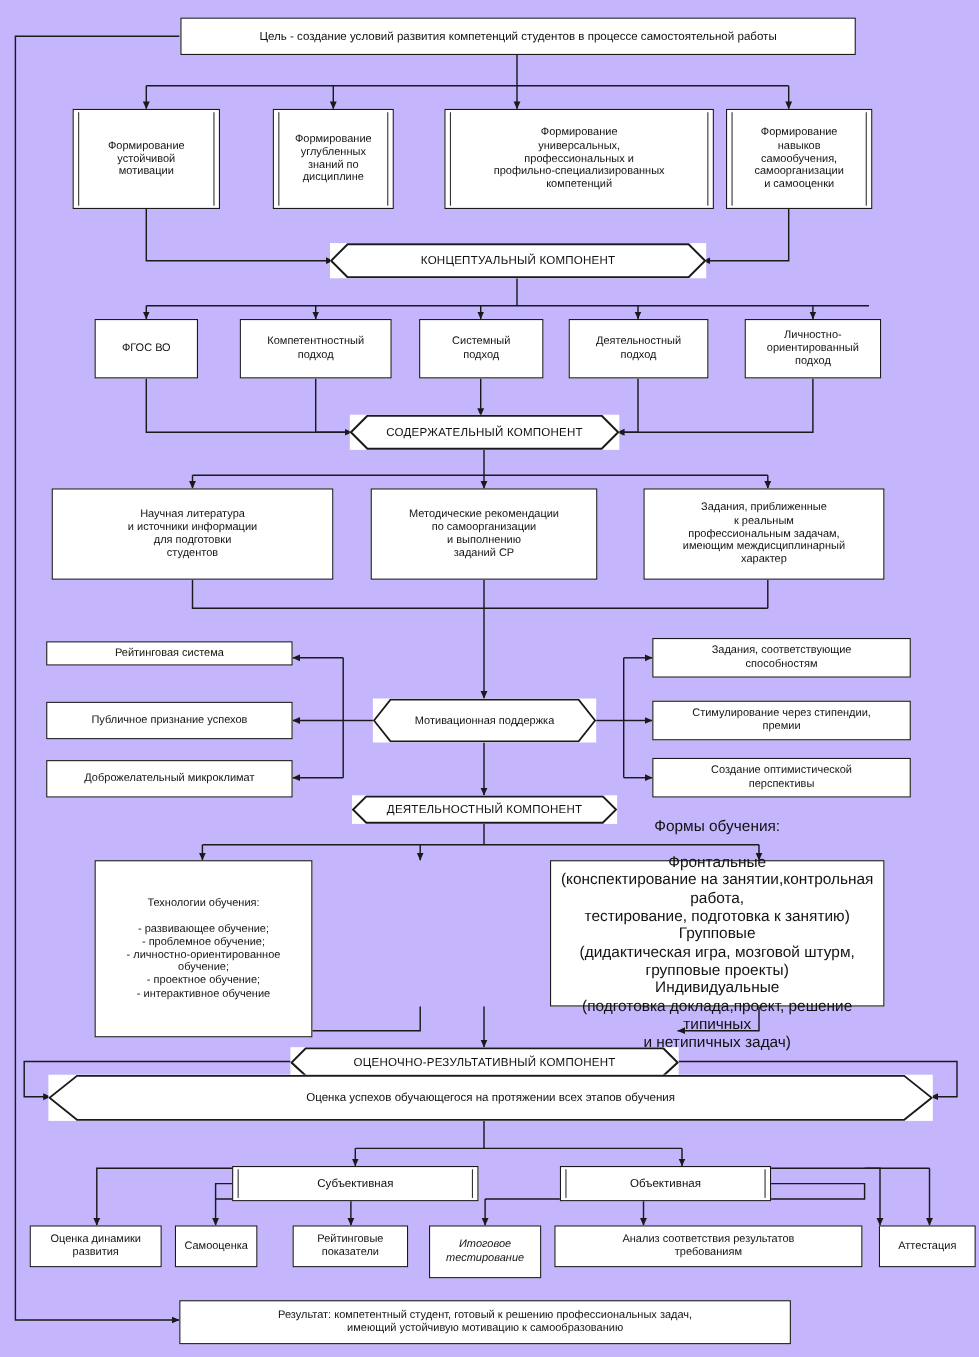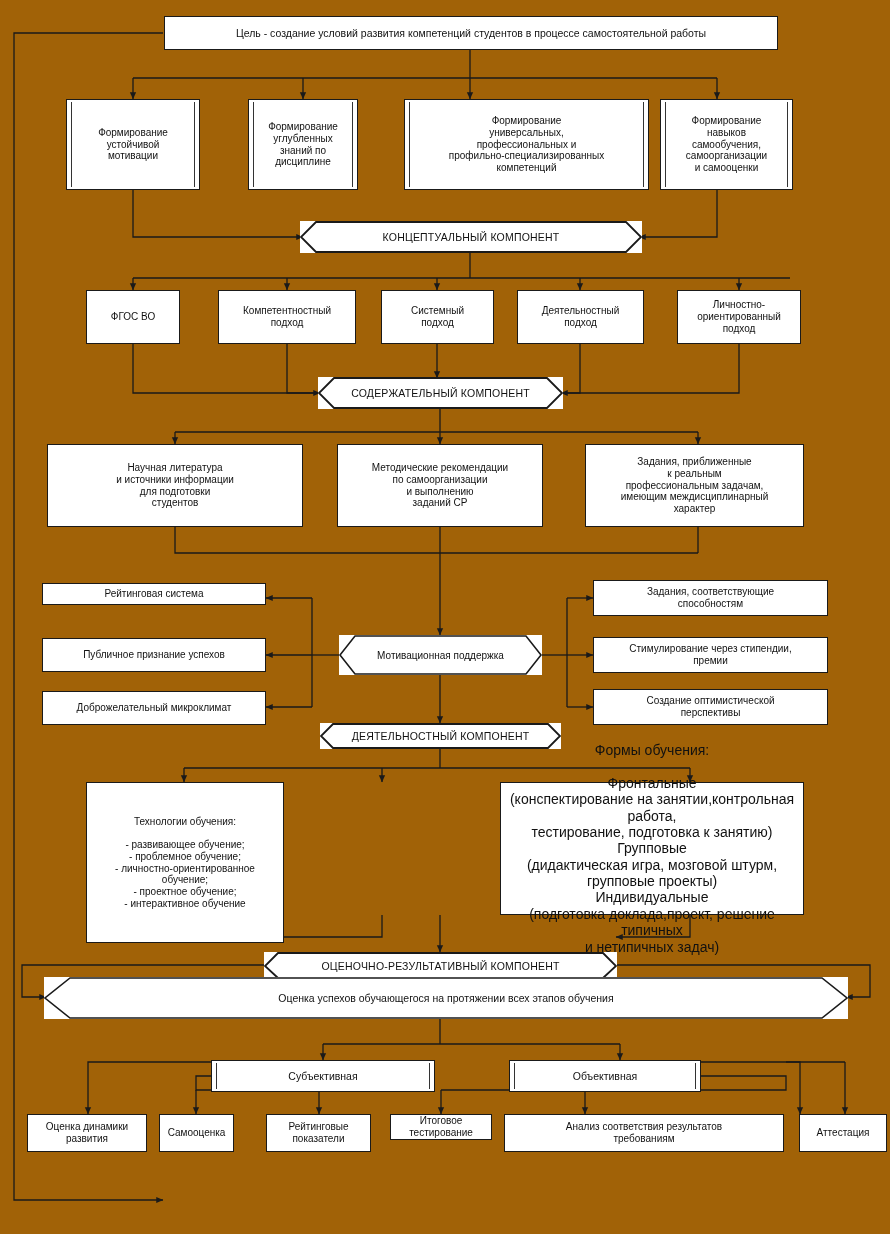--- a/index.html
+++ b/index.html
@@ -1,17 +1,17 @@
 <!DOCTYPE html>
 <html><head>
 <meta charset="utf-8">
 <style>
   html,body{margin:0;padding:0;background:#fff;}
   body{font-family:"Liberation Sans","DejaVu Sans",sans-serif;color:#111;}
-  #stage{position:relative;width:890px;height:1234px;background:#a16207;overflow:hidden;}
+  #stage{position:relative;width:890px;height:1234px;background:#c4b5fd;overflow:hidden;}
 
   .box{position:absolute;box-sizing:border-box;background:#fff;border:1.6px solid #1a1a1a;
        display:flex;align-items:center;justify-content:center;text-align:center;
        line-height:1.17;color:#111;}
   
   .box.dbl::before,.box.dbl::after{content:"";position:absolute;top:2px;bottom:2px;width:0;
        border-left:1.2px solid #333;}
   .box.dbl::before{left:4px;}
   .box.dbl::after{right:4px;}
 
@@ -296,26 +296,30 @@
     <span>Оценка динамики
 развития</span>
   </div>
   <div class="box pre t10" style="left:159px;top:1114px;width:75px;height:38px;">
     <span>Самооценка</span>
   </div>
   <div class="box pre t10" style="left:266px;top:1114px;width:105px;height:38px;">
     <span>Рейтинговые
 показатели</span>
   </div>
-  <div class="box pre t10" style="left:390px;top:1114px;width:102px;height:26px;">
+  <div class="box pre t10" style="left:390px;top:1114px;width:102px;height:48px;font-style:italic;">
     <span>Итоговое
 тестирование</span>
   </div>
   <div class="box pre t10" style="left:504px;top:1114px;width:280px;height:38px;">
     <span>Анализ соответствия результатов
 требованиям</span>
   </div>
   <div class="box pre t10" style="left:799px;top:1114px;width:88px;height:38px;">
     <span>Аттестация</span>
   </div>
 
+  <div class="box pre t10" style="left:163px;top:1182px;width:556px;height:40px;">
+    <span>Результат: компетентный студент,  готовый к решению профессиональных задач,
+имеющий устойчивую мотивацию к самообразованию</span>
+  </div>
 
 </div>
 
 </body></html>

